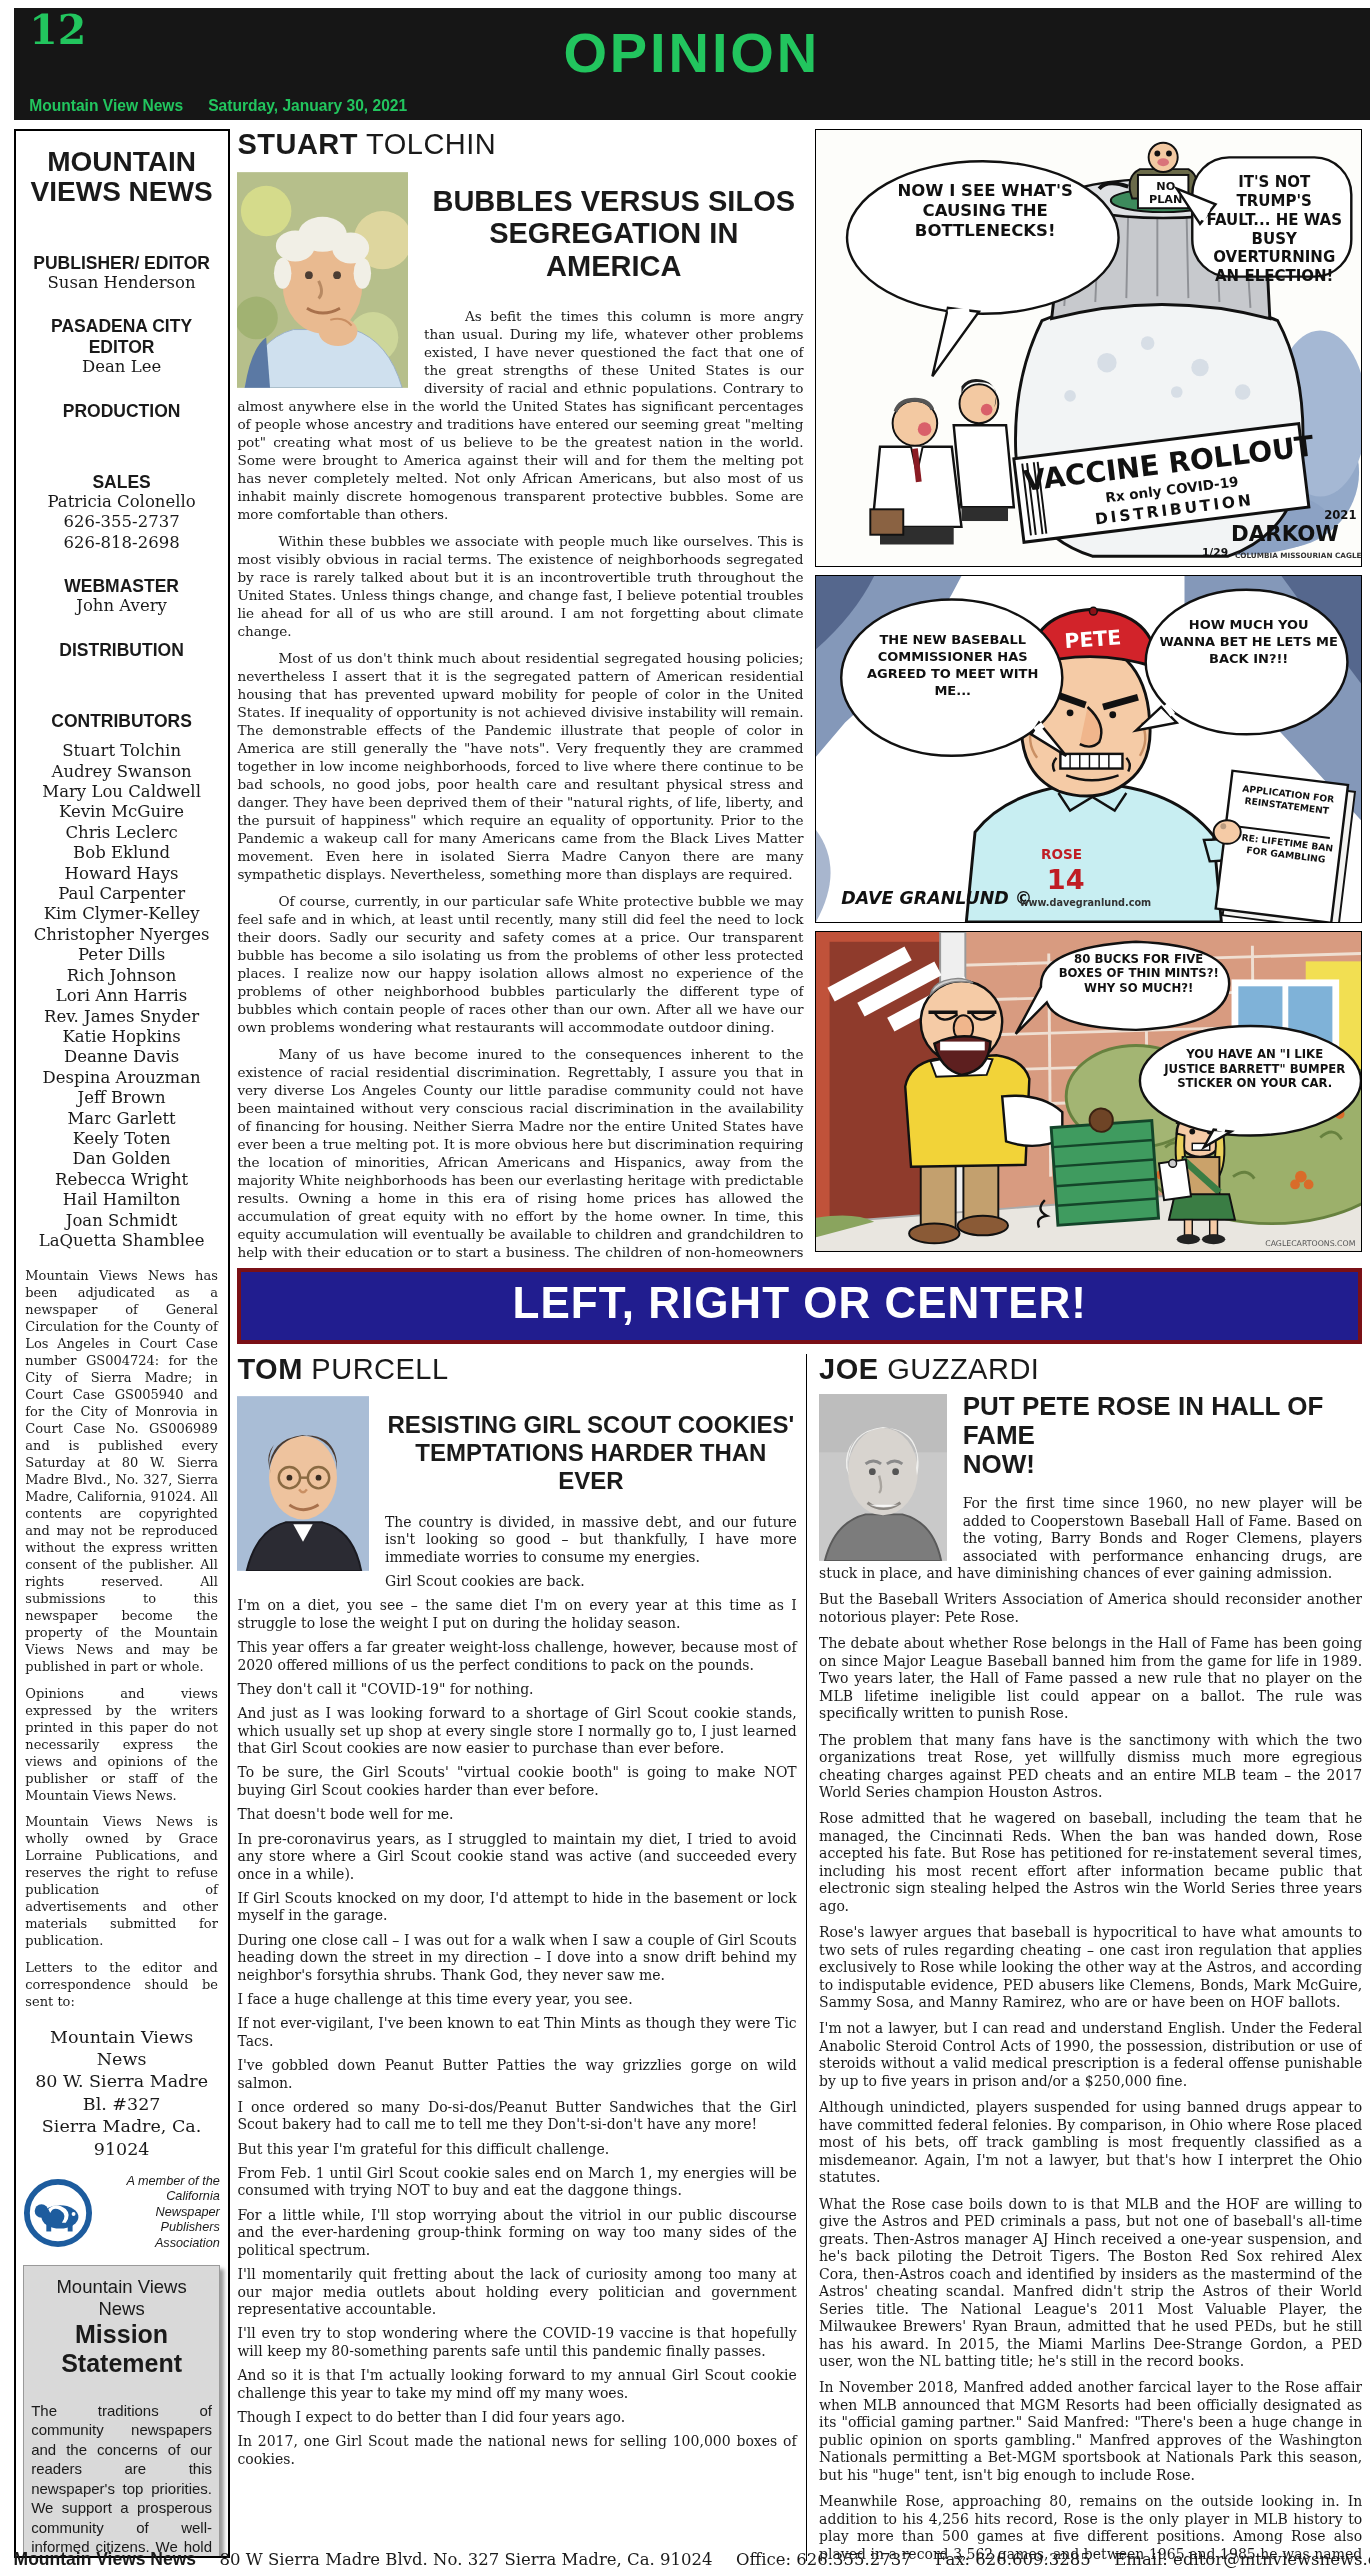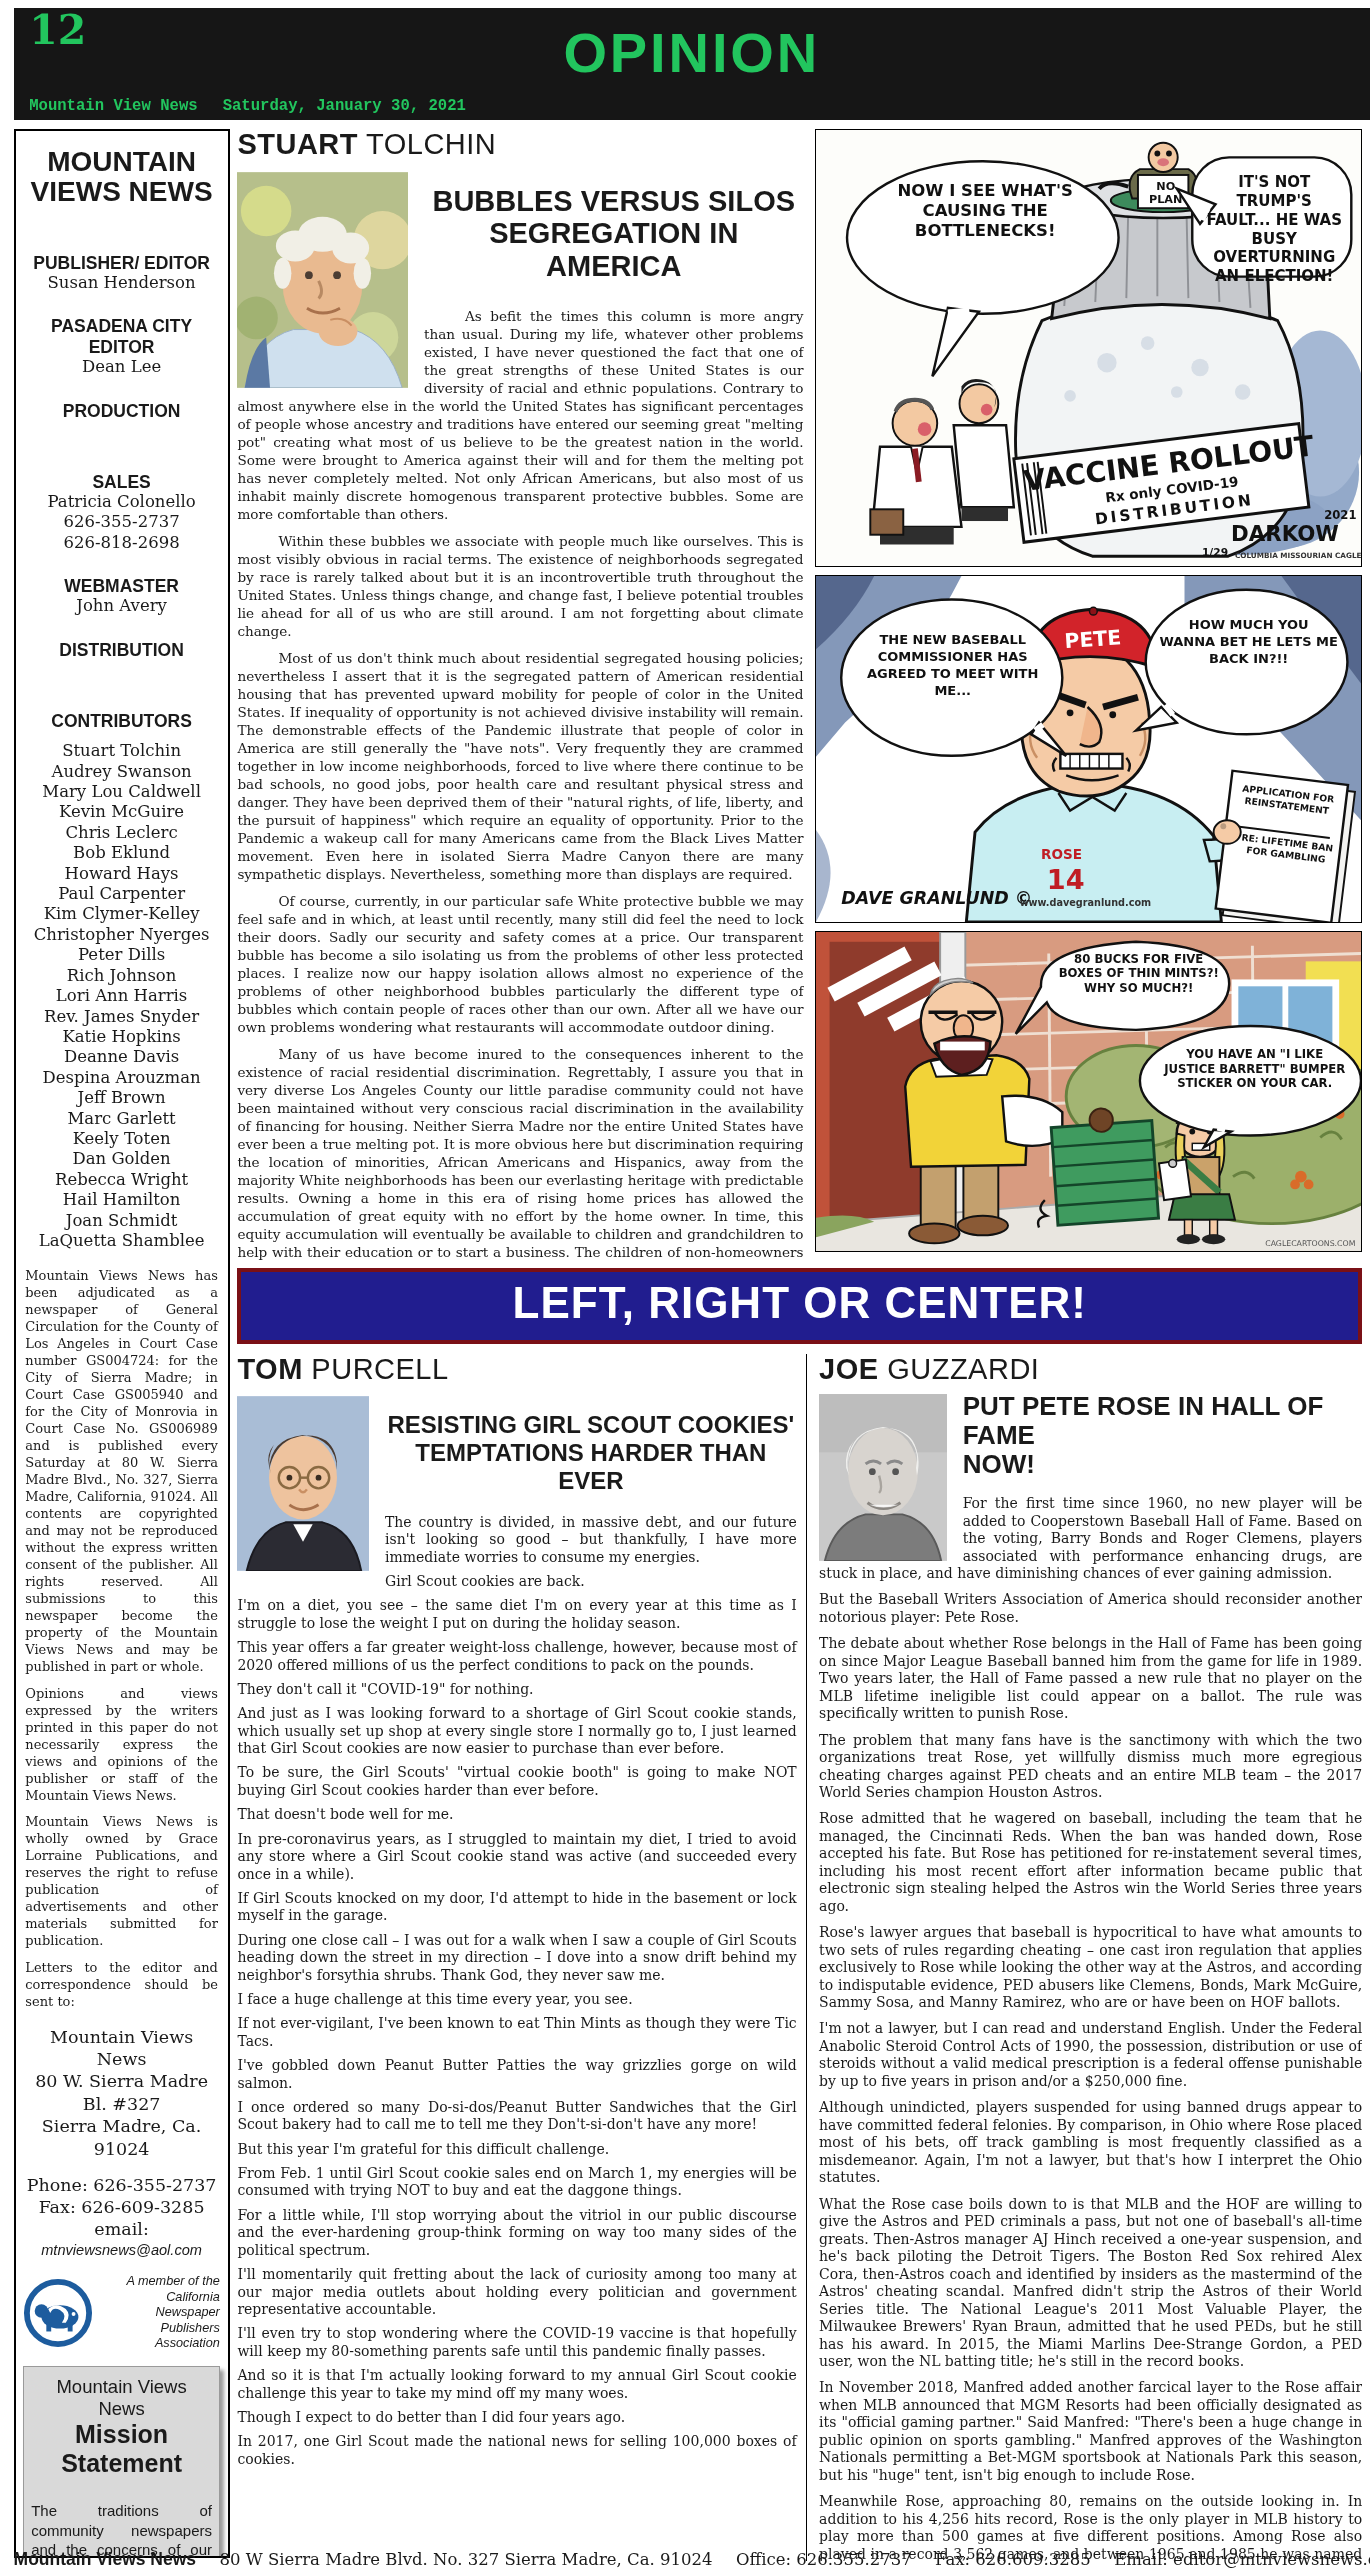--- a/index.html
+++ b/index.html
@@ -3,21 +3,21 @@
 <meta charset="utf-8">
 <style>
   * { box-sizing: border-box; margin: 0; padding: 0; }
   html,body { background:#ffffff; }
   body { width:1370px; height:2576px; overflow:hidden; position:relative;
          font-family:"DejaVu Serif", serif; color:#1a1a1a; }
 
   
   .page-header { position:relative; margin:7.8px 0 0 13.6px; height:112px; background:#161616; color:#22c55e; }
   .page-number { position:absolute; left:15.6px; top:1.9px; font-family:"DejaVu Serif",serif; font-weight:bold; font-size:41px; line-height:1; }
-  .masthead-line { position:absolute; left:15.6px; bottom:4.9px; font-family:Liberation Mono, monospace; font-weight:bold; font-size:15.6px; }
+  .masthead-line { position:absolute; left:15.6px; bottom:4.9px; font-family:Liberation Sans, sans-serif; font-weight:bold; font-size:15.6px; }
   .masthead-line span { margin-right:25px; }
   .section-title { position:absolute; left:0; right:0; top:0; text-align:center; font-family:"Liberation Sans",sans-serif;
                    font-weight:bold; font-size:56px; line-height:90px; letter-spacing:2.9px; }
 
   
   .content { display:flex; margin:9.7px 7.8px 0 13.6px; gap:7.8px; }
   .main { flex:1; }
 
   
   .sidebar { width:216px; border:2.9px solid #000; padding:11.7px 7.8px; text-align:center; height:2429px; overflow:hidden; background:#fff; }
@@ -171,26 +171,20 @@
           <p class="sb-legal-p">Letters to the editor and correspondence should be sent to:</p>
         </div>
 
       <div class="sb-address">
           <div class="sb-addr-line">Mountain Views News</div>
           <div class="sb-addr-line">80 W. Sierra Madre Bl. #327</div>
           <div class="sb-addr-line">Sierra Madre, Ca.</div>
           <div class="sb-addr-line">91024</div>
         </div>
 
-      <div class="sb-contact">
-        <div class="sb-addr-line">Phone: 626-355-2737</div>
-        <div class="sb-addr-line">Fax: 626-609-3285</div>
-        <div class="sb-addr-line">email:</div>
-        <div class="sb-email">mtnviewsnews@aol.com</div>
-      </div>
 
       <div class="sb-cnpa">
         <svg width="70" height="70" viewBox="0 0 72 72">
           <circle cx="36" cy="36" r="32" fill="#fff" stroke="#1d5c9e" stroke-width="6"></circle>
           <ellipse cx="38" cy="40" rx="19" ry="12" fill="#1d5c9e"></ellipse>
           <circle cx="19" cy="34" r="7" fill="#1d5c9e"></circle>
           <rect x="24" y="46" width="5" height="9" fill="#1d5c9e"></rect>
           <rect x="46" y="46" width="5" height="9" fill="#1d5c9e"></rect>
           <path d="M26,32 Q34,24 44,32 Q50,38 44,46 L40,46 Q46,38 38,33 Q31,29 28,36 Z" fill="#fff"></path>
           <circle cx="52" cy="37" r="2" fill="#fff"></circle>

